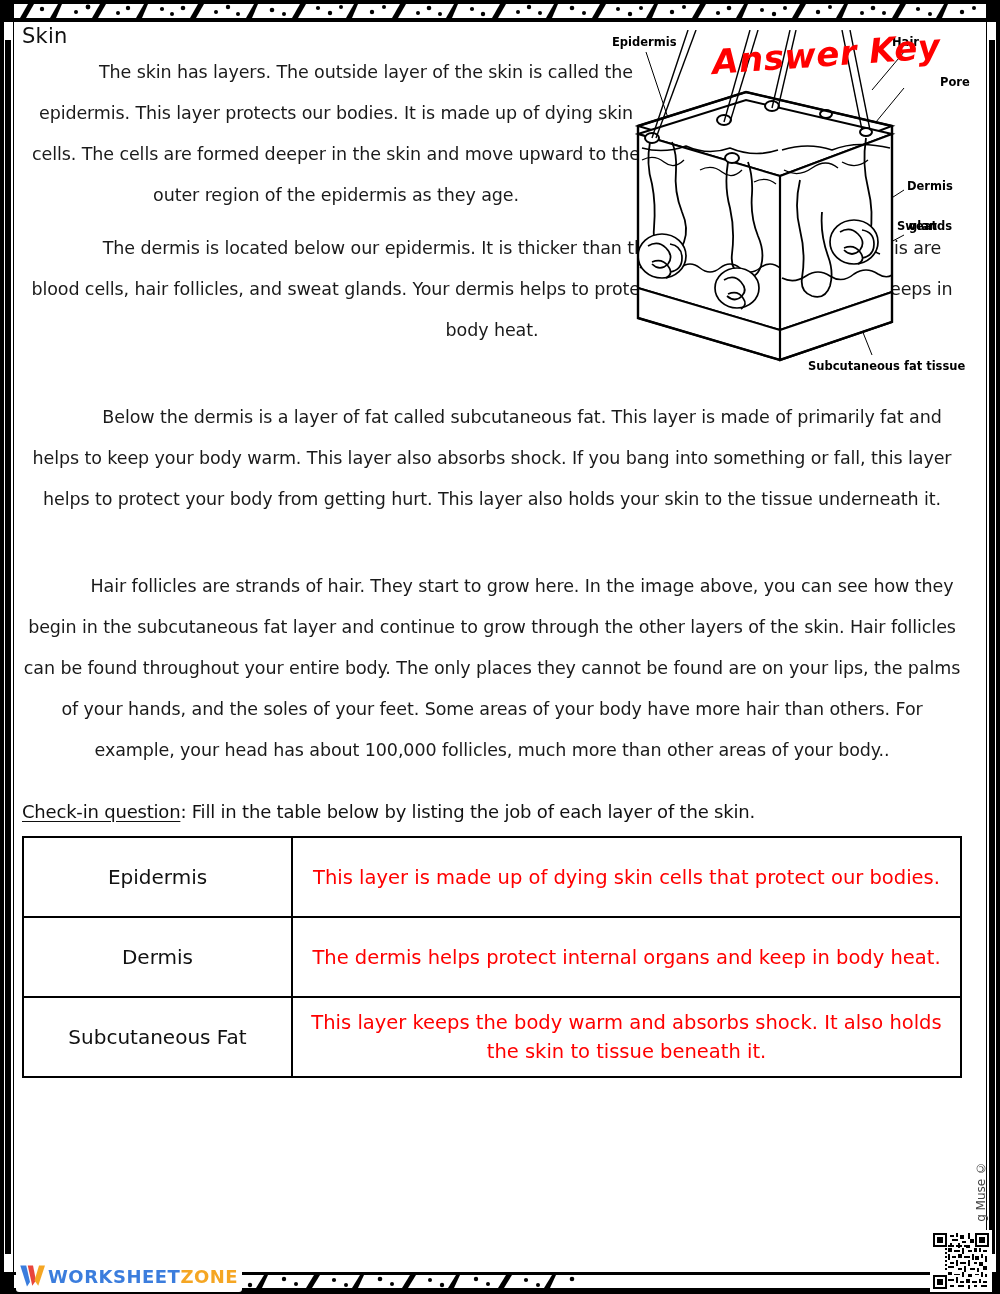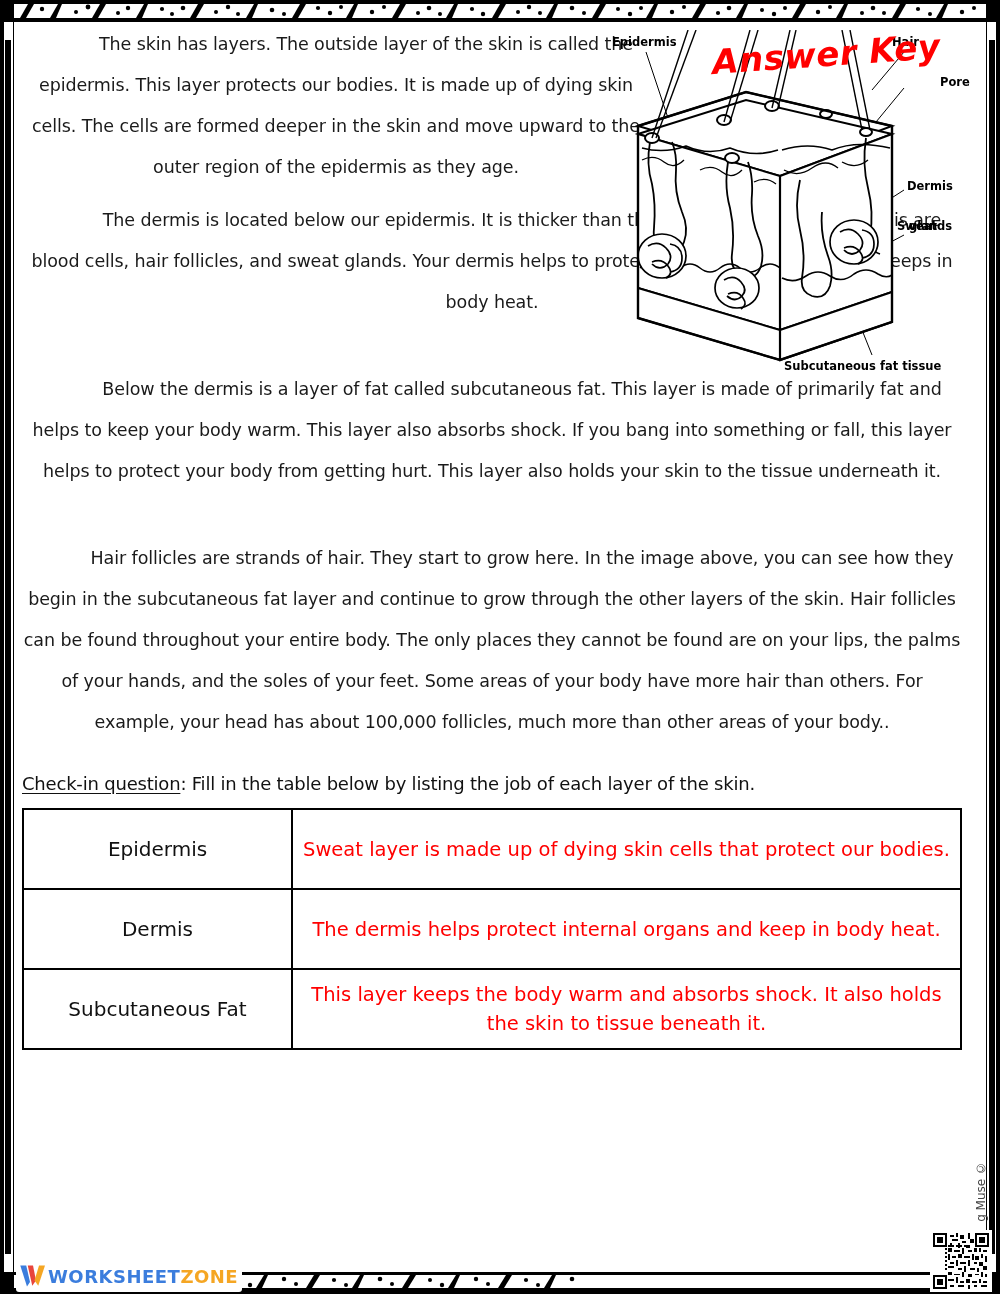--- a/index.html
+++ b/index.html
@@ -379,32 +379,33 @@
       <svg width="14" height="1294" viewBox="0 0 14 1294">
         <rect x="0" y="0" width="14" height="1294" fill="#000"></rect>
         <rect x="1" y="22" width="9" height="1250" fill="#fff"></rect>
         <rect x="3" y="40" width="6" height="1214" fill="#000"></rect>
       </svg>
     </div>
   </div>
 
   <div class="content">
 
+    <h1 class="page-title">Skin</h1>
 
     <div class="diagram-wrap">
 
       <div class="answer-key">Answer Key</div>
 
       <div class="diag-label" style="left:8px; top:6px;">Epidermis</div>
       <div class="diag-label" style="left:288px; top:6px;">Hair</div>
       <div class="diag-label" style="left:302px; top:46px;margin-left:34px;">Pore</div>
       <div class="diag-label" style="left:303px; top:150px;">Dermis</div>
       <div class="diag-label" style="left:293px; top:190px;">Sweat</div>
       <div class="diag-label" style="left:305px; top:190px;">glands</div>
-      <div class="diag-label" style="left:180px; top:330px;">Subcutaneous fat tissue</div>
+      <div class="diag-label" style="left:204px; top:330px;">Subcutaneous fat tissue</div>
 
       <svg width="368" height="350" viewBox="0 0 368 350">
         <g fill="none" stroke="#000" stroke-width="2">
 
           <line x1="42" y1="22" x2="68" y2="100" stroke-width="1"></line>
           <line x1="300" y1="22" x2="268" y2="60" stroke-width="1"></line>
           <line x1="300" y1="58" x2="272" y2="92" stroke-width="1"></line>
           <line x1="300" y1="160" x2="272" y2="178" stroke-width="1"></line>
           <line x1="300" y1="205" x2="268" y2="222" stroke-width="1"></line>
           <line x1="268" y1="325" x2="248" y2="275" stroke-width="1"></line>
@@ -498,21 +499,21 @@
     <p class="body-text indent para-full">Hair follicles are strands of hair. They start to grow here. In the image above, you can see how they begin in the subcutaneous fat layer and continue to grow through the other layers of the skin. Hair follicles can be found throughout your entire body. The only places they cannot be found are on your lips, the palms of your hands, and the soles of your feet. Some areas of your body have more hair than others. For example, your head has about 100,000 follicles, much more than other areas of your body..</p>
 
     <div class="gap-md"></div>
 
     <p class="checkin"><span class="u">Check-in question</span><span>:</span><span> Fill in the table below by listing the job of each layer of the skin.</span></p>
 
     <table class="ans-table">
       <tbody>
         <tr class="row-tall">
           <td class="col-layer">Epidermis</td>
-          <td class="col-answer">Sweat layer is made up of dying skin cells that protect our bodies.</td>
+          <td class="col-answer">This layer is made up of dying skin cells that protect our bodies.</td>
         </tr>
         <tr class="row-tall">
           <td class="col-layer">Dermis</td>
           <td class="col-answer">The dermis helps protect internal organs and keep in body heat.</td>
         </tr>
         <tr class="row-tall">
           <td class="col-layer">Subcutaneous Fat</td>
           <td class="col-answer">This layer keeps the body warm and absorbs shock. It also holds the skin to tissue beneath it.</td>
         </tr>
       </tbody>

